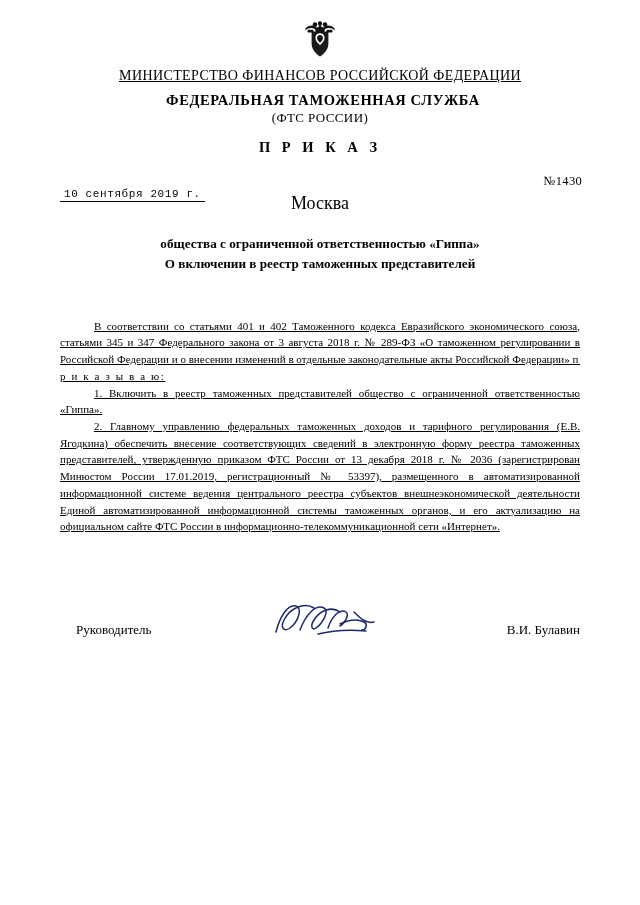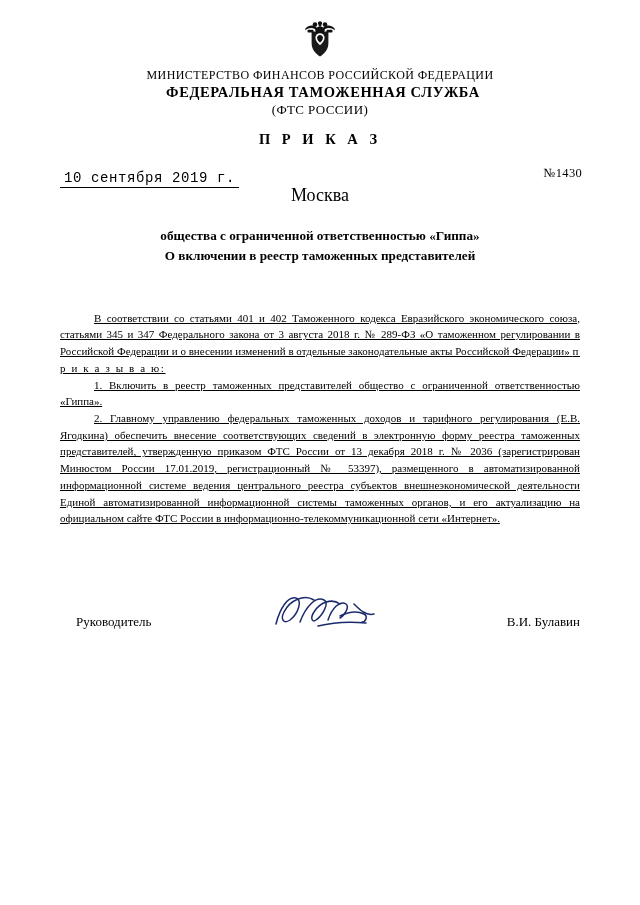--- a/index.html
+++ b/index.html
@@ -31,24 +31,25 @@
     display: inline-block;
     width: 36px;
     height: 40px;
   }
   
   .hdr {
     text-align: center;
     margin-top: 6px;
   }
   .ministry {
-    font-size: 12px;
+    font-size: 14px;
     letter-spacing: 0.4px;
     font-weight: normal;
-    margin-bottom: 0;
+    margin-bottom: 7px;
+    text-decoration: underline;
   }
   .service {
     font-size: 14.5px;
     font-weight: bold;
     letter-spacing: 0.6px;
     line-height: 1.25;
     padding-left: 6px;
   }
   .service-short {
     font-size: 13px;
@@ -64,22 +65,22 @@
   }
   
   .meta-row {
     position: relative;
     margin-top: 18px;
     height: 34px;
   }
   .date {
     position: absolute;
     left: 60px;
-    top: 4px;
-    font-size: 14px;
+    top: 14px;
+    font-size: 11px;
     border-bottom: 1px solid #000;
     padding: 0 4px 1px 4px;
     letter-spacing: 0.6px;
     font-family: "Liberation Mono", monospace;
   }
   .number {
     position: absolute;
     right: 58px;
     top: 0;
     font-size: 12.5px;

